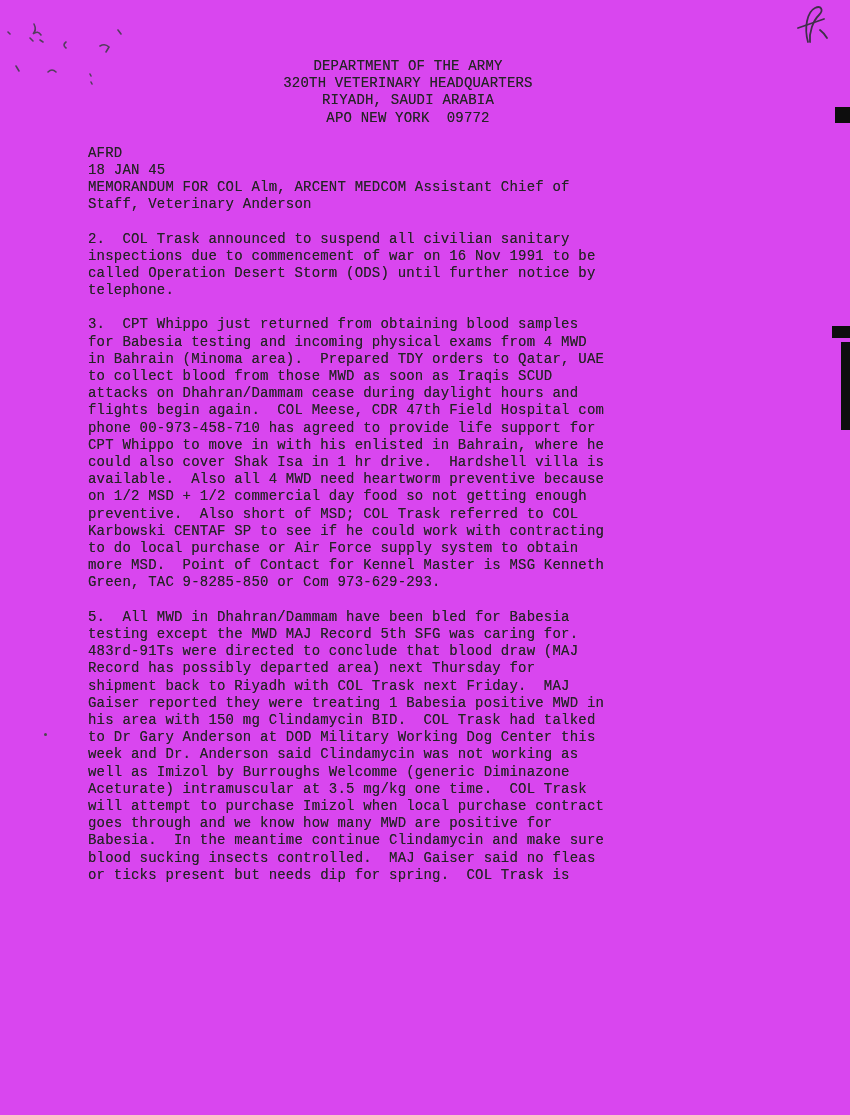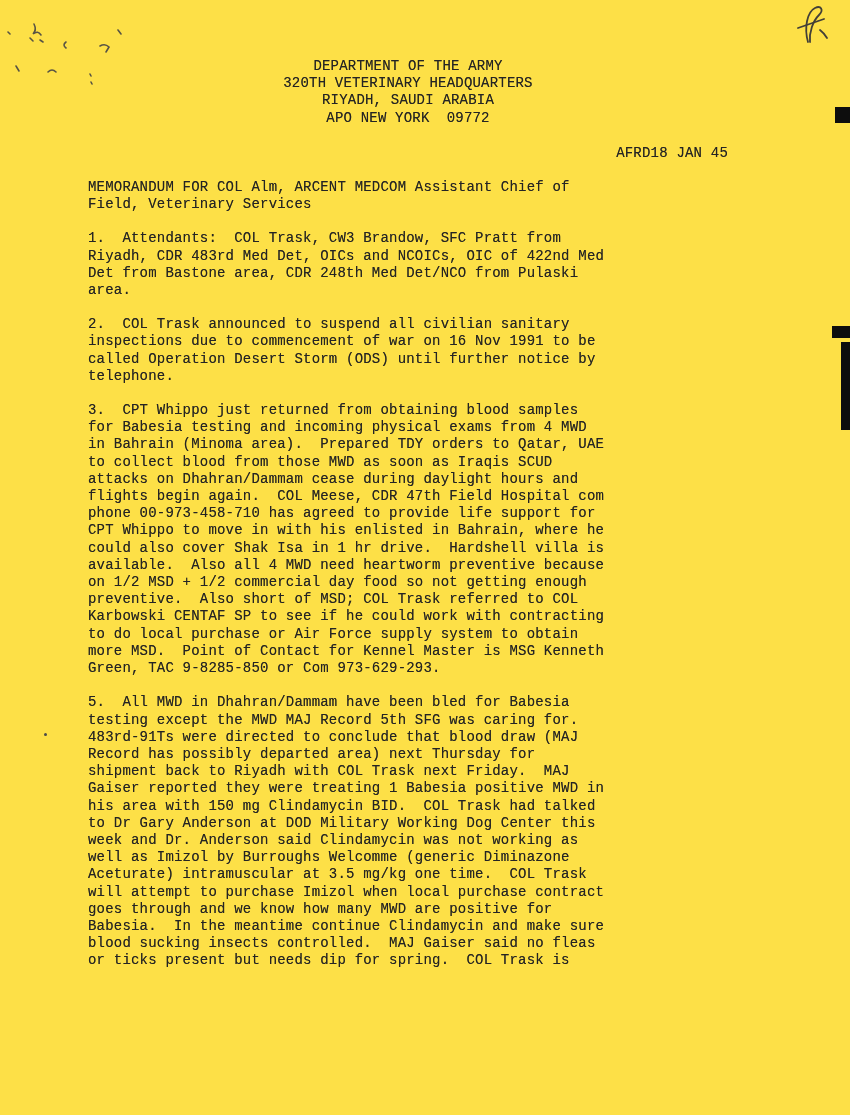--- a/index.html
+++ b/index.html
@@ -1,21 +1,21 @@
 <!DOCTYPE html>
 <html><head>
 <meta charset="utf-8">
 <style>
   * { margin:0; padding:0; box-sizing:border-box; }
   html,body { background:#d9d9d9; }
   .page {
     position:relative;
     width:850px; height:1115px;
     margin:0 auto;
-    background:#fde047;
+    background:#d946ef;
     overflow:hidden;
     font-family:"Liberation Mono","DejaVu Sans Mono",monospace;
     color:#242424;
   }
   .content {
     position:absolute;
     left:88px; top:58px;
     width:640px;
     font-size:14px;
     line-height:17.2px;
@@ -24,21 +24,22 @@
   }
   .pre { white-space:pre-wrap; }
   .letterhead {
     text-align:center;
     white-space:pre;
     margin-bottom:18px;
   }
   .symbol-row {
     display:flex;
     justify-content:flex-end;
-    margin-bottom:17px;
+    margin-bottom:0;
+    flex-direction:column;
   }
   .para { margin-bottom:17px; }
   .para:last-child { margin-bottom:4px; }
 
   
   .artifact { position:absolute; background:#0d0d0d; }
   .a1 { left:835px; top:107px; width:15px; height:16px; }
   .a2 { left:832px; top:326px; width:18px; height:12px; }
   .a3 { left:841px; top:342px; width:9px;  height:88px; }
   .speck { position:absolute; left:44px; top:733px; width:3px; height:3px;
@@ -86,27 +87,23 @@
 320TH VETERINARY HEADQUARTERS
 RIYADH, SAUDI ARABIA
 APO NEW YORK  09772</div>
 
     <div class="symbol-row">
       <span>AFRD</span>
       <span>18 JAN 45</span>
     </div>
 
     <div class="para pre">MEMORANDUM FOR COL Alm, ARCENT MEDCOM Assistant Chief of
-Field, Veterinary Services</div>
+Staff, Veterinary Anderson</div>
 
 
-    <div class="para pre">1.  Attendants:  COL Trask, CW3 Brandow, SFC Pratt from
-Riyadh, CDR 483rd Med Det, OICs and NCOICs, OIC of 422nd Med
-Det from Bastone area, CDR 248th Med Det/NCO from Pulaski
-area.</div>
 
     <div class="para pre">2.  COL Trask announced to suspend all civilian sanitary
 inspections due to commencement of war on 16 Nov 1991 to be
 called Operation Desert Storm (ODS) until further notice by
 telephone.</div>
 
     <div class="para pre">3.  CPT Whippo just returned from obtaining blood samples
 for Babesia testing and incoming physical exams from 4 MWD
 in Bahrain (Minoma area).  Prepared TDY orders to Qatar, UAE
 to collect blood from those MWD as soon as Iraqis SCUD

